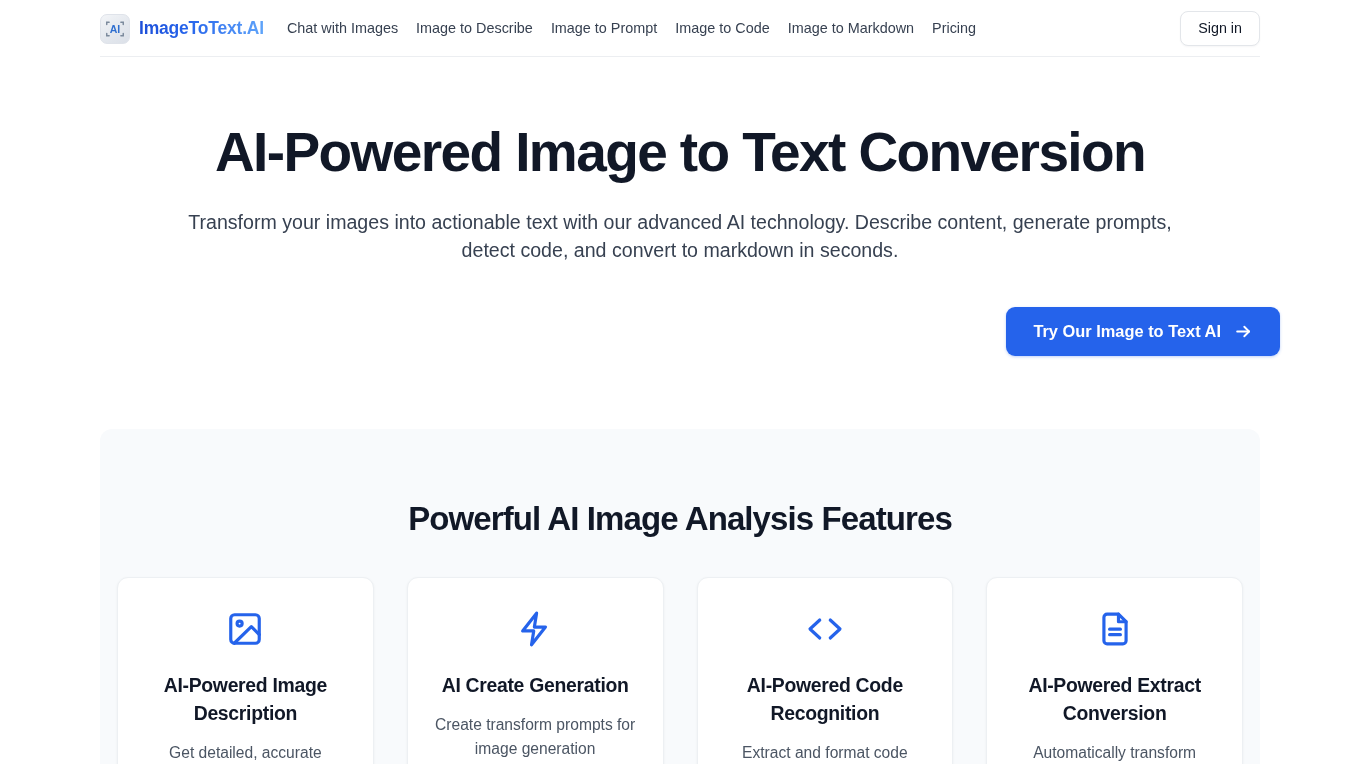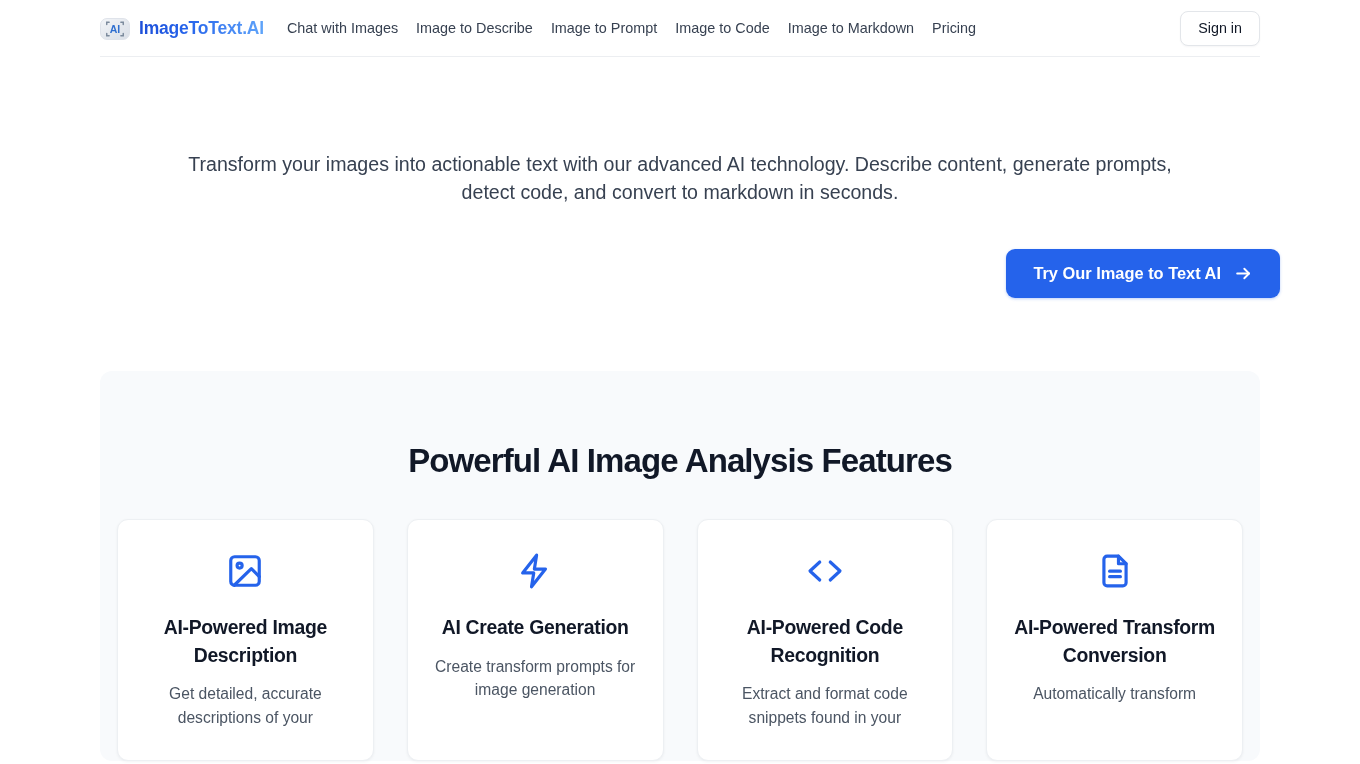--- a/index.html
+++ b/index.html
@@ -40,21 +40,21 @@
   .brand {
     display: flex;
     align-items: center;
     gap: 9px;
     margin-right: 14px;
     text-decoration: none;
   }
 
   .logo-mark {
     width: 30px;
-    height: 22px;
+    height: 30px;
     border-radius: 7px;
     background: linear-gradient(145deg, #f3f5f8 0%, #e4e8ee 55%, #dbe0e8 100%);
     border: 1px solid #dfe3ea;
     position: relative;
     flex: none;
     display: flex;
     align-items: center;
     justify-content: center;
   }
   .logo-mark svg { display: block; }
@@ -229,20 +229,21 @@
     <a class="nav-link" href="#">Image to Markdown</a>
     <a class="nav-link" href="#">Pricing</a>
   </nav>
 
   <div class="header-right">
     <button class="signin-btn">Sign in</button>
   </div>
 </header>
 
 <section class="hero">
+  <h1 class="hero-title">AI-Powered Image to Text Conversion</h1>
   <p class="hero-sub">Transform your images into actionable text with our advanced AI technology. Describe content, generate prompts, detect code, and convert to markdown in seconds.</p>
 
   <div class="cta-wrap">
     <button class="cta-btn">
       <span>Try Our Image to Text AI</span>
       <span>
         <svg width="19" height="19" viewBox="0 0 24 24" fill="none" stroke="currentColor" stroke-width="2.4" stroke-linecap="round" stroke-linejoin="round">
           <line x1="4" y1="12" x2="19" y2="12"></line>
           <polyline points="13,6 19,12 13,18"></polyline>
         </svg>
@@ -291,18 +292,18 @@
 
     <article class="card">
       <div class="card-icon">
         <svg width="38" height="38" viewBox="0 0 24 24" fill="none" stroke="currentColor" stroke-width="2" stroke-linecap="round" stroke-linejoin="round">
           <path d="M14.2 2.6H7a2 2 0 0 0-2 2v14.8a2 2 0 0 0 2 2h10a2 2 0 0 0 2-2V7.4z"></path>
           <polyline points="14.2,2.6 14.2,7.4 19,7.4"></polyline>
           <line x1="8.6" y1="12.1" x2="15.4" y2="12.1"></line>
           <line x1="8.6" y1="15.6" x2="15.4" y2="15.6"></line>
         </svg>
       </div>
-      <h3 class="card-title">AI-Powered Transform Conversion</h3>
+      <h3 class="card-title">AI-Powered Extract Conversion</h3>
       <p class="card-desc">Automatically transform</p>
     </article>
 
   </div>
 </section>
 
 </body></html>

